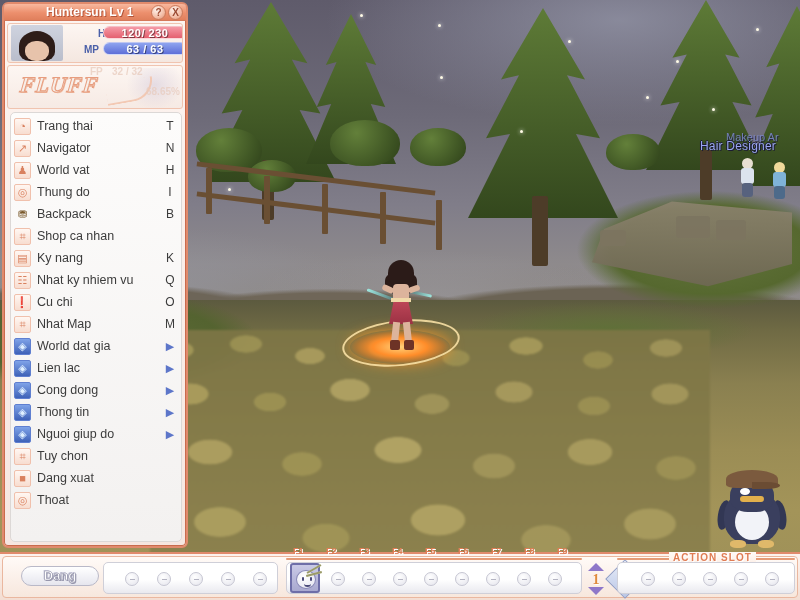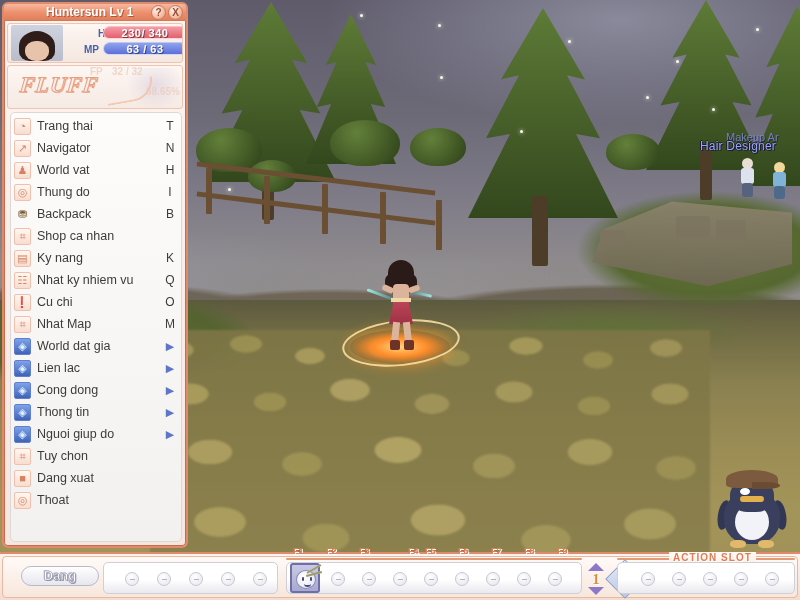--- a/index.html
+++ b/index.html
@@ -542,21 +542,21 @@
     <div class="tb-btn" id="btn-close">X</div>
   </div>
 
   <div id="status-panel">
     <div id="avatar-box">
       <div class="av-hair"></div>
       <div class="av-face"></div>
     </div>
     <div class="stat-label" id="lbl-hp">HP</div>
     <div class="stat-label" id="lbl-mp">MP</div>
-    <div class="bar" id="hp-bar">230/  340</div>
+    <div class="bar" id="hp-bar">120/  230</div>
     <div class="bar" id="mp-bar">63 /  63</div>
   </div>
 
   <div id="logo-panel">
     <div id="ghost-figure"></div>
     <div id="fluff-logo">FLUFF</div>
     <div id="fluff-swirl"></div>
     <div id="fp-label">FP</div>
     <div id="fp-value">32 /  32</div>
     <div id="fp-pct">68.65%</div>
@@ -742,20 +742,20 @@
     <div class="slot-tray" id="action-tray">
         <div class="slot" style="left: 23px;"></div>
         <div class="slot" style="left: 54px;"></div>
         <div class="slot" style="left: 85px;"></div>
         <div class="slot" style="left: 116px;"></div>
         <div class="slot" style="left: 147px;"></div>
       </div>
   <div class="fkey-label" style="left: 290px;">F1</div>
       <div class="fkey-label" style="left: 323px;">F2</div>
       <div class="fkey-label" style="left: 356px;">F3</div>
-      <div class="fkey-label" style="left: 389px; margin-left: 16px;">F4</div>
+      <div class="fkey-label" style="left: 389px;">F4</div>
       <div class="fkey-label" style="left: 422px;">F5</div>
       <div class="fkey-label" style="left: 455px;">F6</div>
       <div class="fkey-label" style="left: 488px;">F7</div>
       <div class="fkey-label" style="left: 521px;">F8</div>
       <div class="fkey-label" style="left: 554px;">F9</div>
     </div>
 </div>
 
 </body></html>

